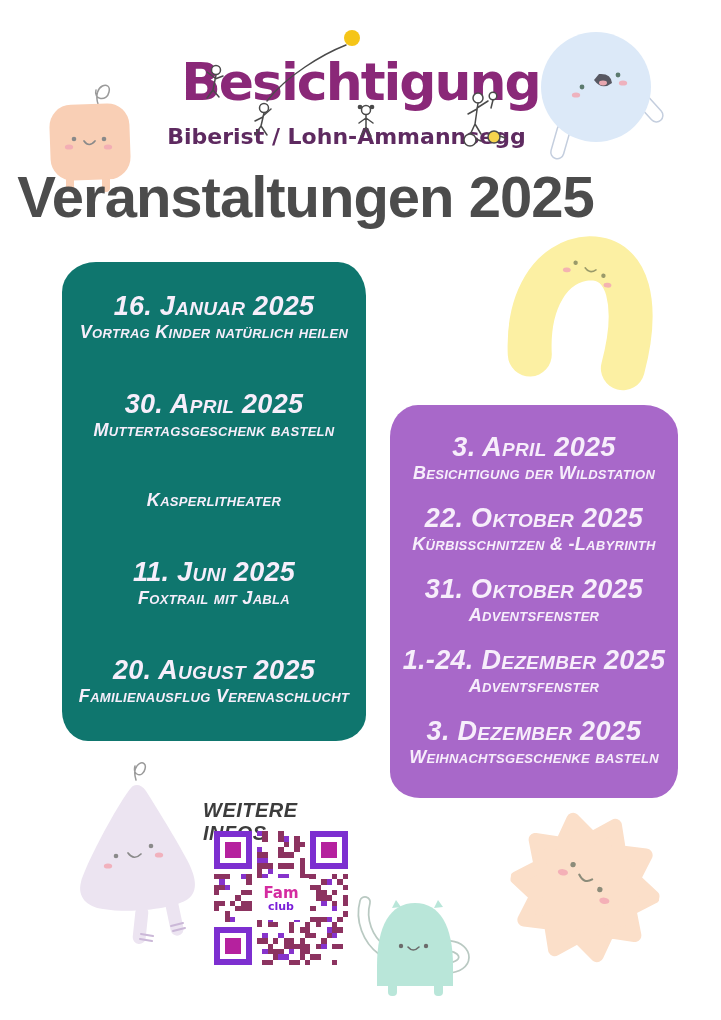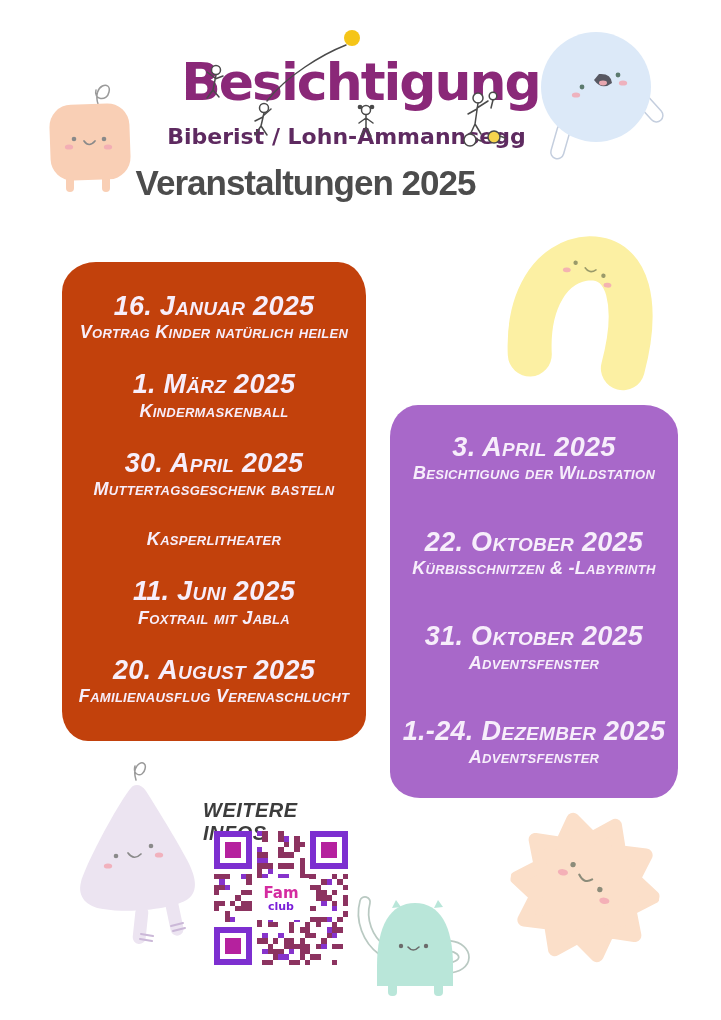--- a/index.html
+++ b/index.html
@@ -11,21 +11,21 @@
   
   .logo-title{left:0;top:52px;width:721px;text-align:center;
     font-family:"DejaVu Sans",sans-serif;font-weight:bold;font-size:52px;
     letter-spacing:-2px;color:#8a2878;}
   .logo-subtitle{left:0;top:124px;width:721px;text-align:center;
     font-family:"DejaVu Sans",sans-serif;font-weight:bold;font-size:22px;
     color:#5e2a60;transform:translateX(-14px);}
   .logo-doodles{left:180px;top:24px;z-index:3;}
 
   .heading{left:0;top:163px;width:611px;text-align:center;
-    font-weight:800;font-size:35px;letter-spacing:-1px;color:#4c4c4c;}
+    font-weight:800;font-size:58px;letter-spacing:-1px;color:#4c4c4c;}
 
   
   .panel{background:#a868c9;color:#f7eefb;display:flex;flex-direction:column;
     justify-content:space-between;text-align:center;box-sizing:border-box;}
   .panel-left{left:62px;top:262px;width:304px;height:479px;
     border-radius:34px 28px 30px 26px / 30px 34px 26px 30px;padding:30px 6px 34px;}
   .panel-right{left:390px;top:405px;width:288px;height:393px;
     border-radius:28px 34px 26px 30px / 32px 30px 30px 26px;padding:28px 6px 30px;}
   .event-date{font-style:italic;font-variant:small-caps;font-weight:700;
     font-size:27px;line-height:1.05;letter-spacing:0.3px;}
@@ -164,30 +164,26 @@
       <circle cx="314" cy="113" r="6" fill="#f6d44d"></circle>
       <path d="M320,112 L325,114"></path>
     </g>
   </svg>
 
   <div class="content logo-title">Besichtigung</div>
   <div class="content logo-subtitle">Biberist / Lohn-Ammannsegg</div>
 
   <div class="content heading">Veranstaltungen 2025</div>
 
-  <div class="content panel panel-left" style="background: #c2410c; color: rgb(247, 238, 251);">
+  <div class="content panel panel-left" style="background: #0f766e; color: rgb(247, 238, 251);">
     <div class="event">
       <div class="event-date">16. Januar 2025</div>
       <div class="event-name">Vortrag Kinder natürlich heilen</div>
     </div>
     <div class="event">
-      <div class="event-date">1. März 2025</div>
-      <div class="event-name">Kindermaskenball</div>
-    </div>
-    <div class="event">
       <div class="event-date">30. April 2025</div>
       <div class="event-name">Muttertagsgeschenk basteln</div>
     </div>
     <div class="event">
       <div class="event-name">Kasperlitheater</div>
     </div>
     <div class="event">
       <div class="event-date">11. Juni 2025</div>
       <div class="event-name">Foxtrail mit Jabla</div>
     </div>
@@ -206,20 +202,24 @@
       <div class="event-date">22. Oktober 2025</div>
       <div class="event-name">Kürbisschnitzen &amp; -Labyrinth</div>
     </div>
     <div class="event">
       <div class="event-date">31. Oktober 2025</div>
       <div class="event-name">Adventsfenster</div>
     </div>
     <div class="event">
       <div class="event-date">1.-24. Dezember 2025</div>
       <div class="event-name">Adventsfenster</div>
+    </div>
+    <div class="event">
+      <div class="event-date">3. Dezember 2025</div>
+      <div class="event-name">Weihnachtsgeschenke basteln</div>
     </div>
   </div>
 
   <div class="content info-label">Weitere Infos</div>
 
   <div class="content qr">
     <div class="qr-modules">
         <div></div>
         <div></div>
         <div></div>

